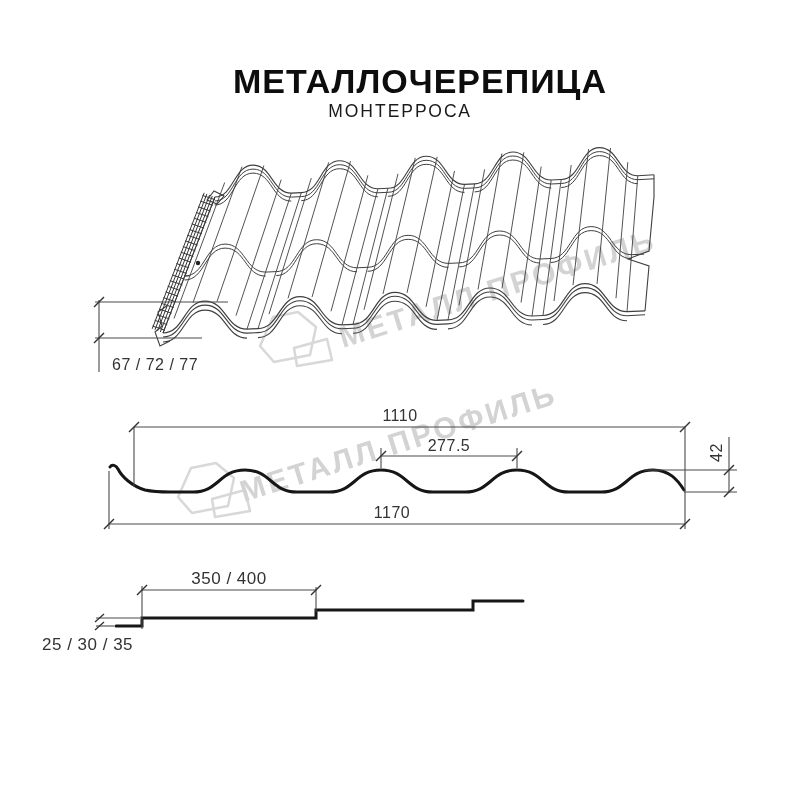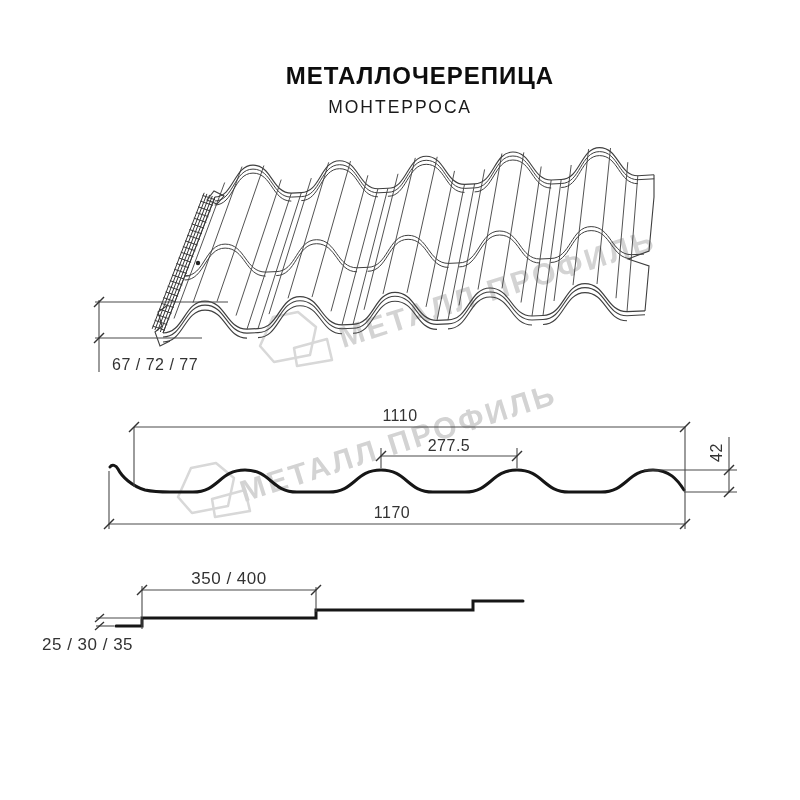--- a/index.html
+++ b/index.html
@@ -2,24 +2,24 @@
 <html><head>
 <meta charset="utf-8">
 <style>
   html,body{margin:0;padding:0;}
   body{
     width:800px;height:800px;background:#ffffff;position:relative;overflow:hidden;
     font-family:"Liberation Sans", sans-serif;
   }
   .header{position:absolute;top:64px;left:0;width:800px;text-align:center;}
   .title{
-    font-size:24px;font-weight:800;letter-spacing:1px;color:#0d0d0d;line-height:1.0;padding-left:40px;
+    font-size:34px;font-weight:800;letter-spacing:1px;color:#0d0d0d;line-height:1.0;padding-left:40px;
   }
   .subtitle{
-    font-size:17.5px;font-weight:500;letter-spacing:2px;color:#1a1a1a;margin-top:9px;
+    font-size:17.5px;font-weight:500;letter-spacing:2px;color:#1a1a1a;margin-top:3px;
   }
   svg{position:absolute;top:0;left:0;}
   text{font-family:"Liberation Sans", sans-serif;}
   .dimtxt{font-size:16px;fill:#333;letter-spacing:0.5px;}
   .dimtxt2{font-size:17px;fill:#333;letter-spacing:0.5px;}
   .wmtxt{font-size:30px;font-weight:700;letter-spacing:3px;fill:#d3d3d3;}
 </style>
 </head>
 <body>
 

